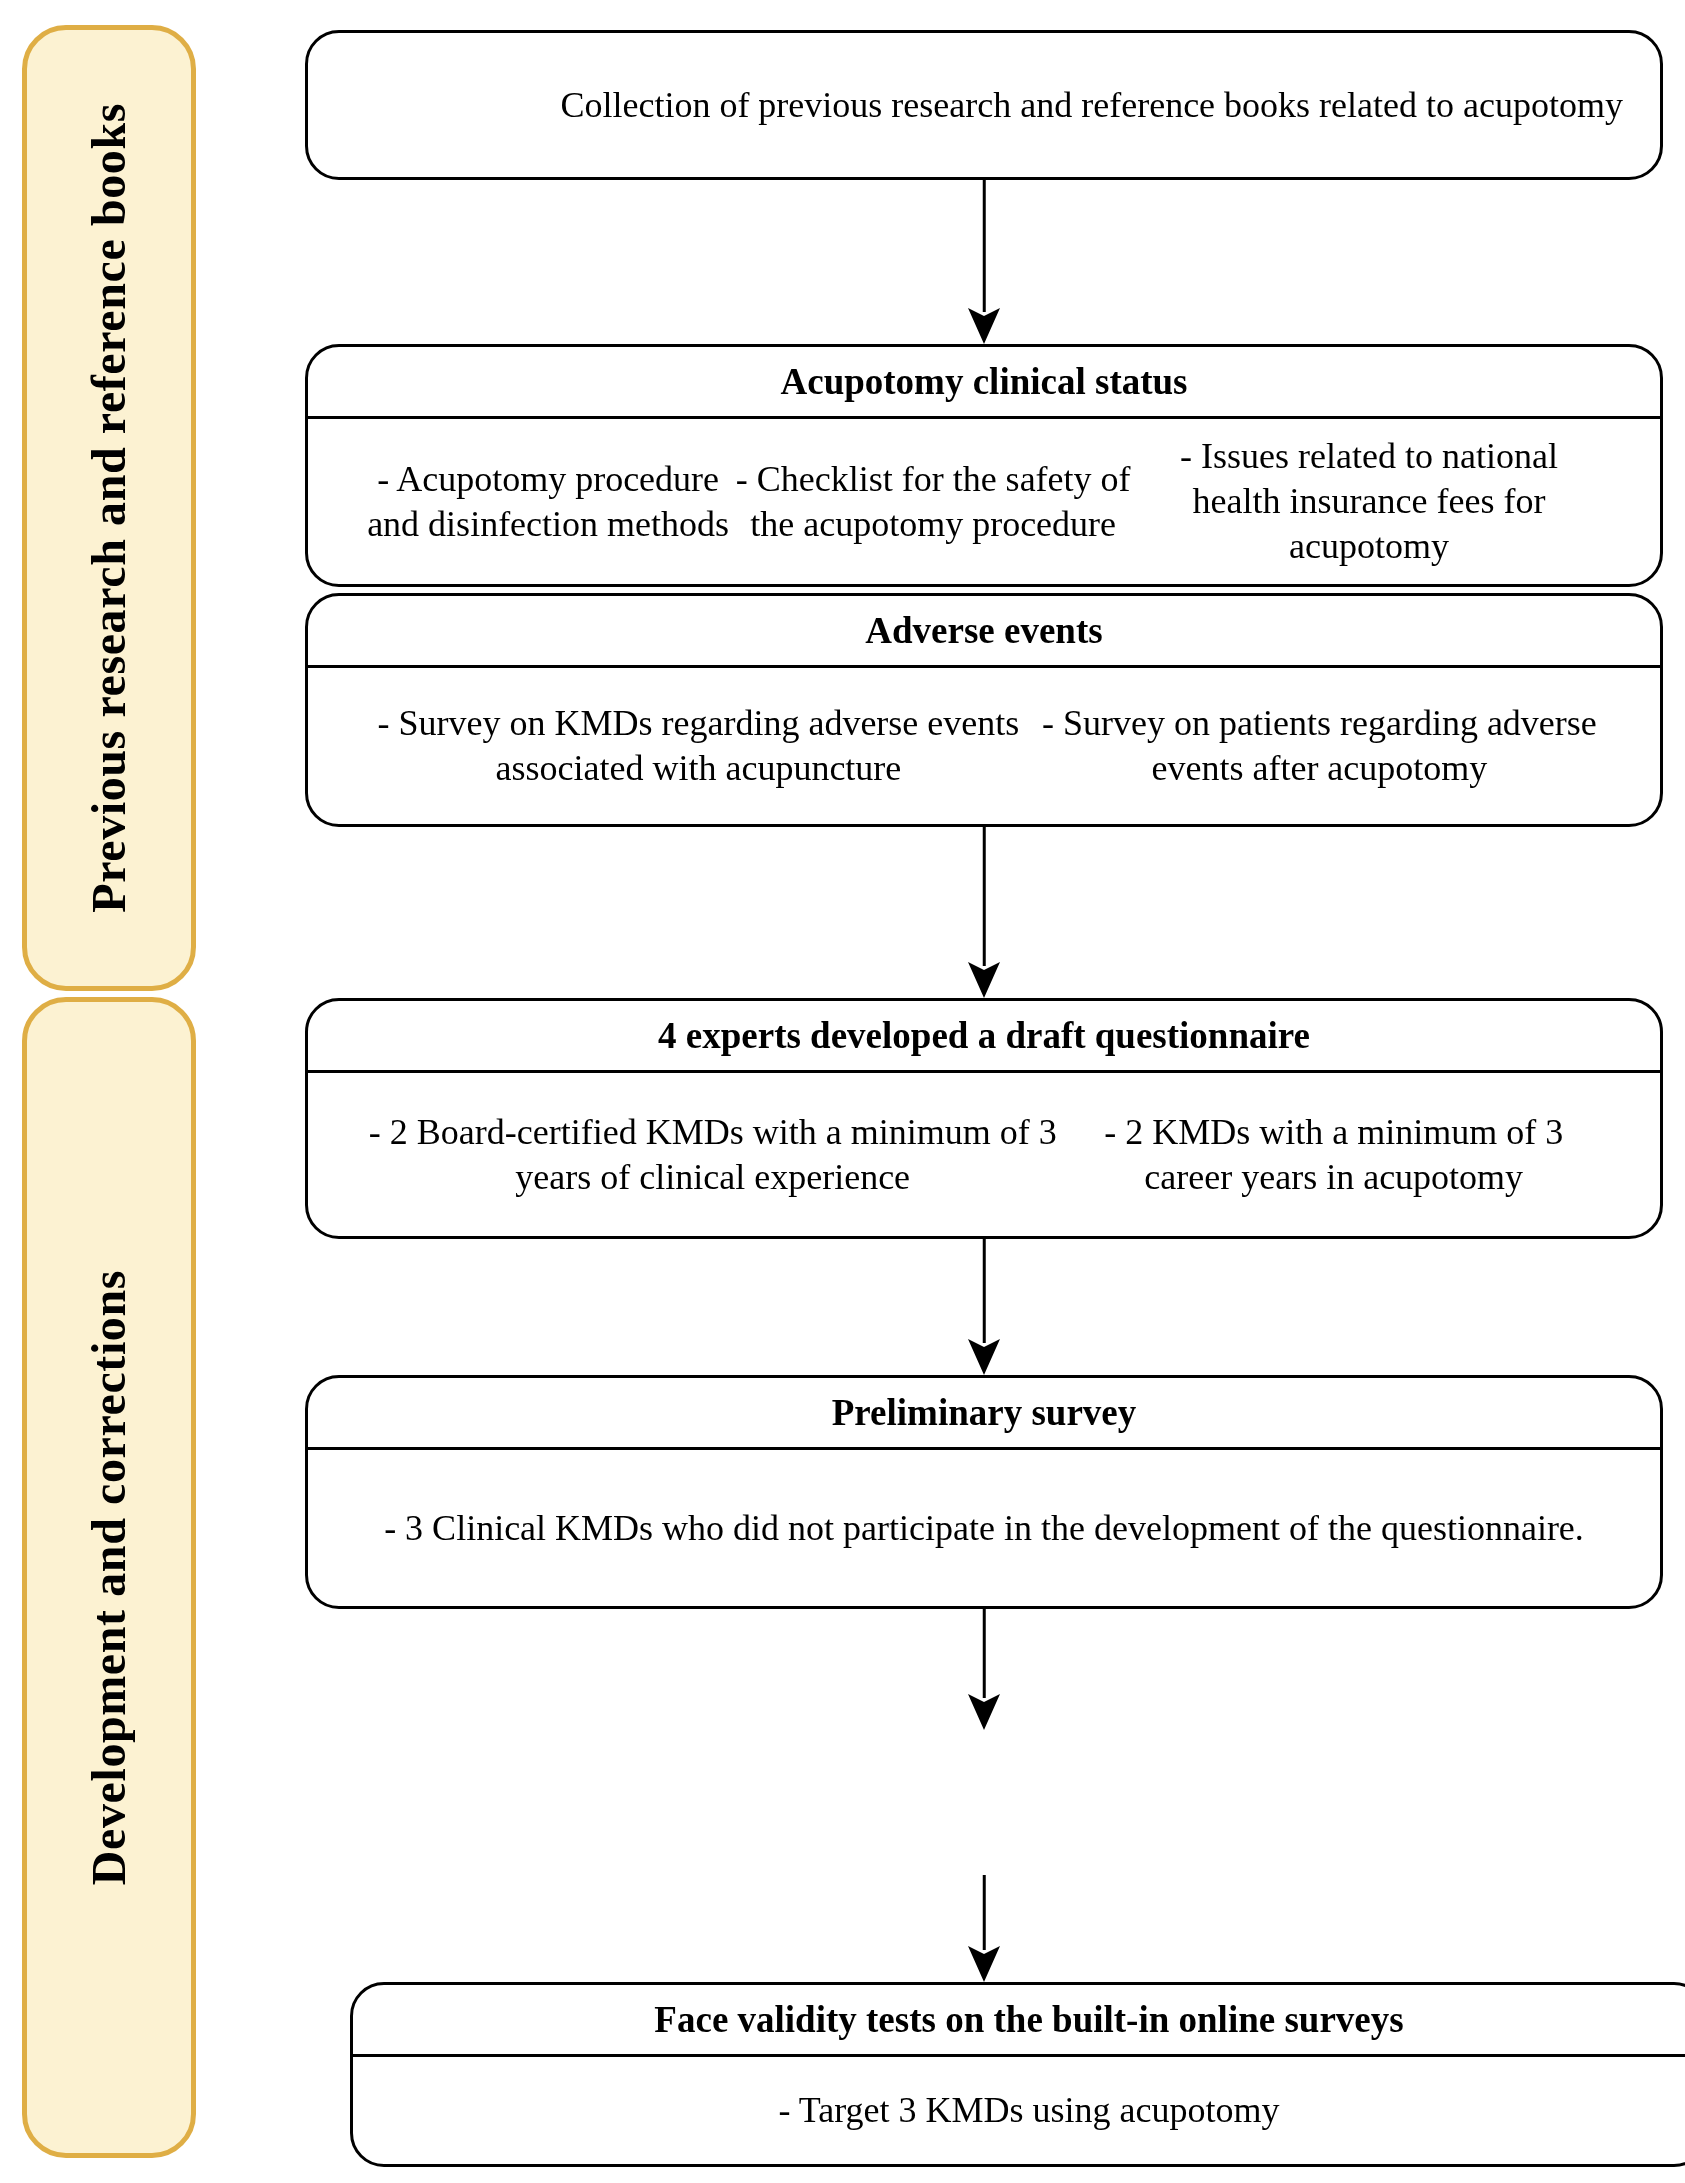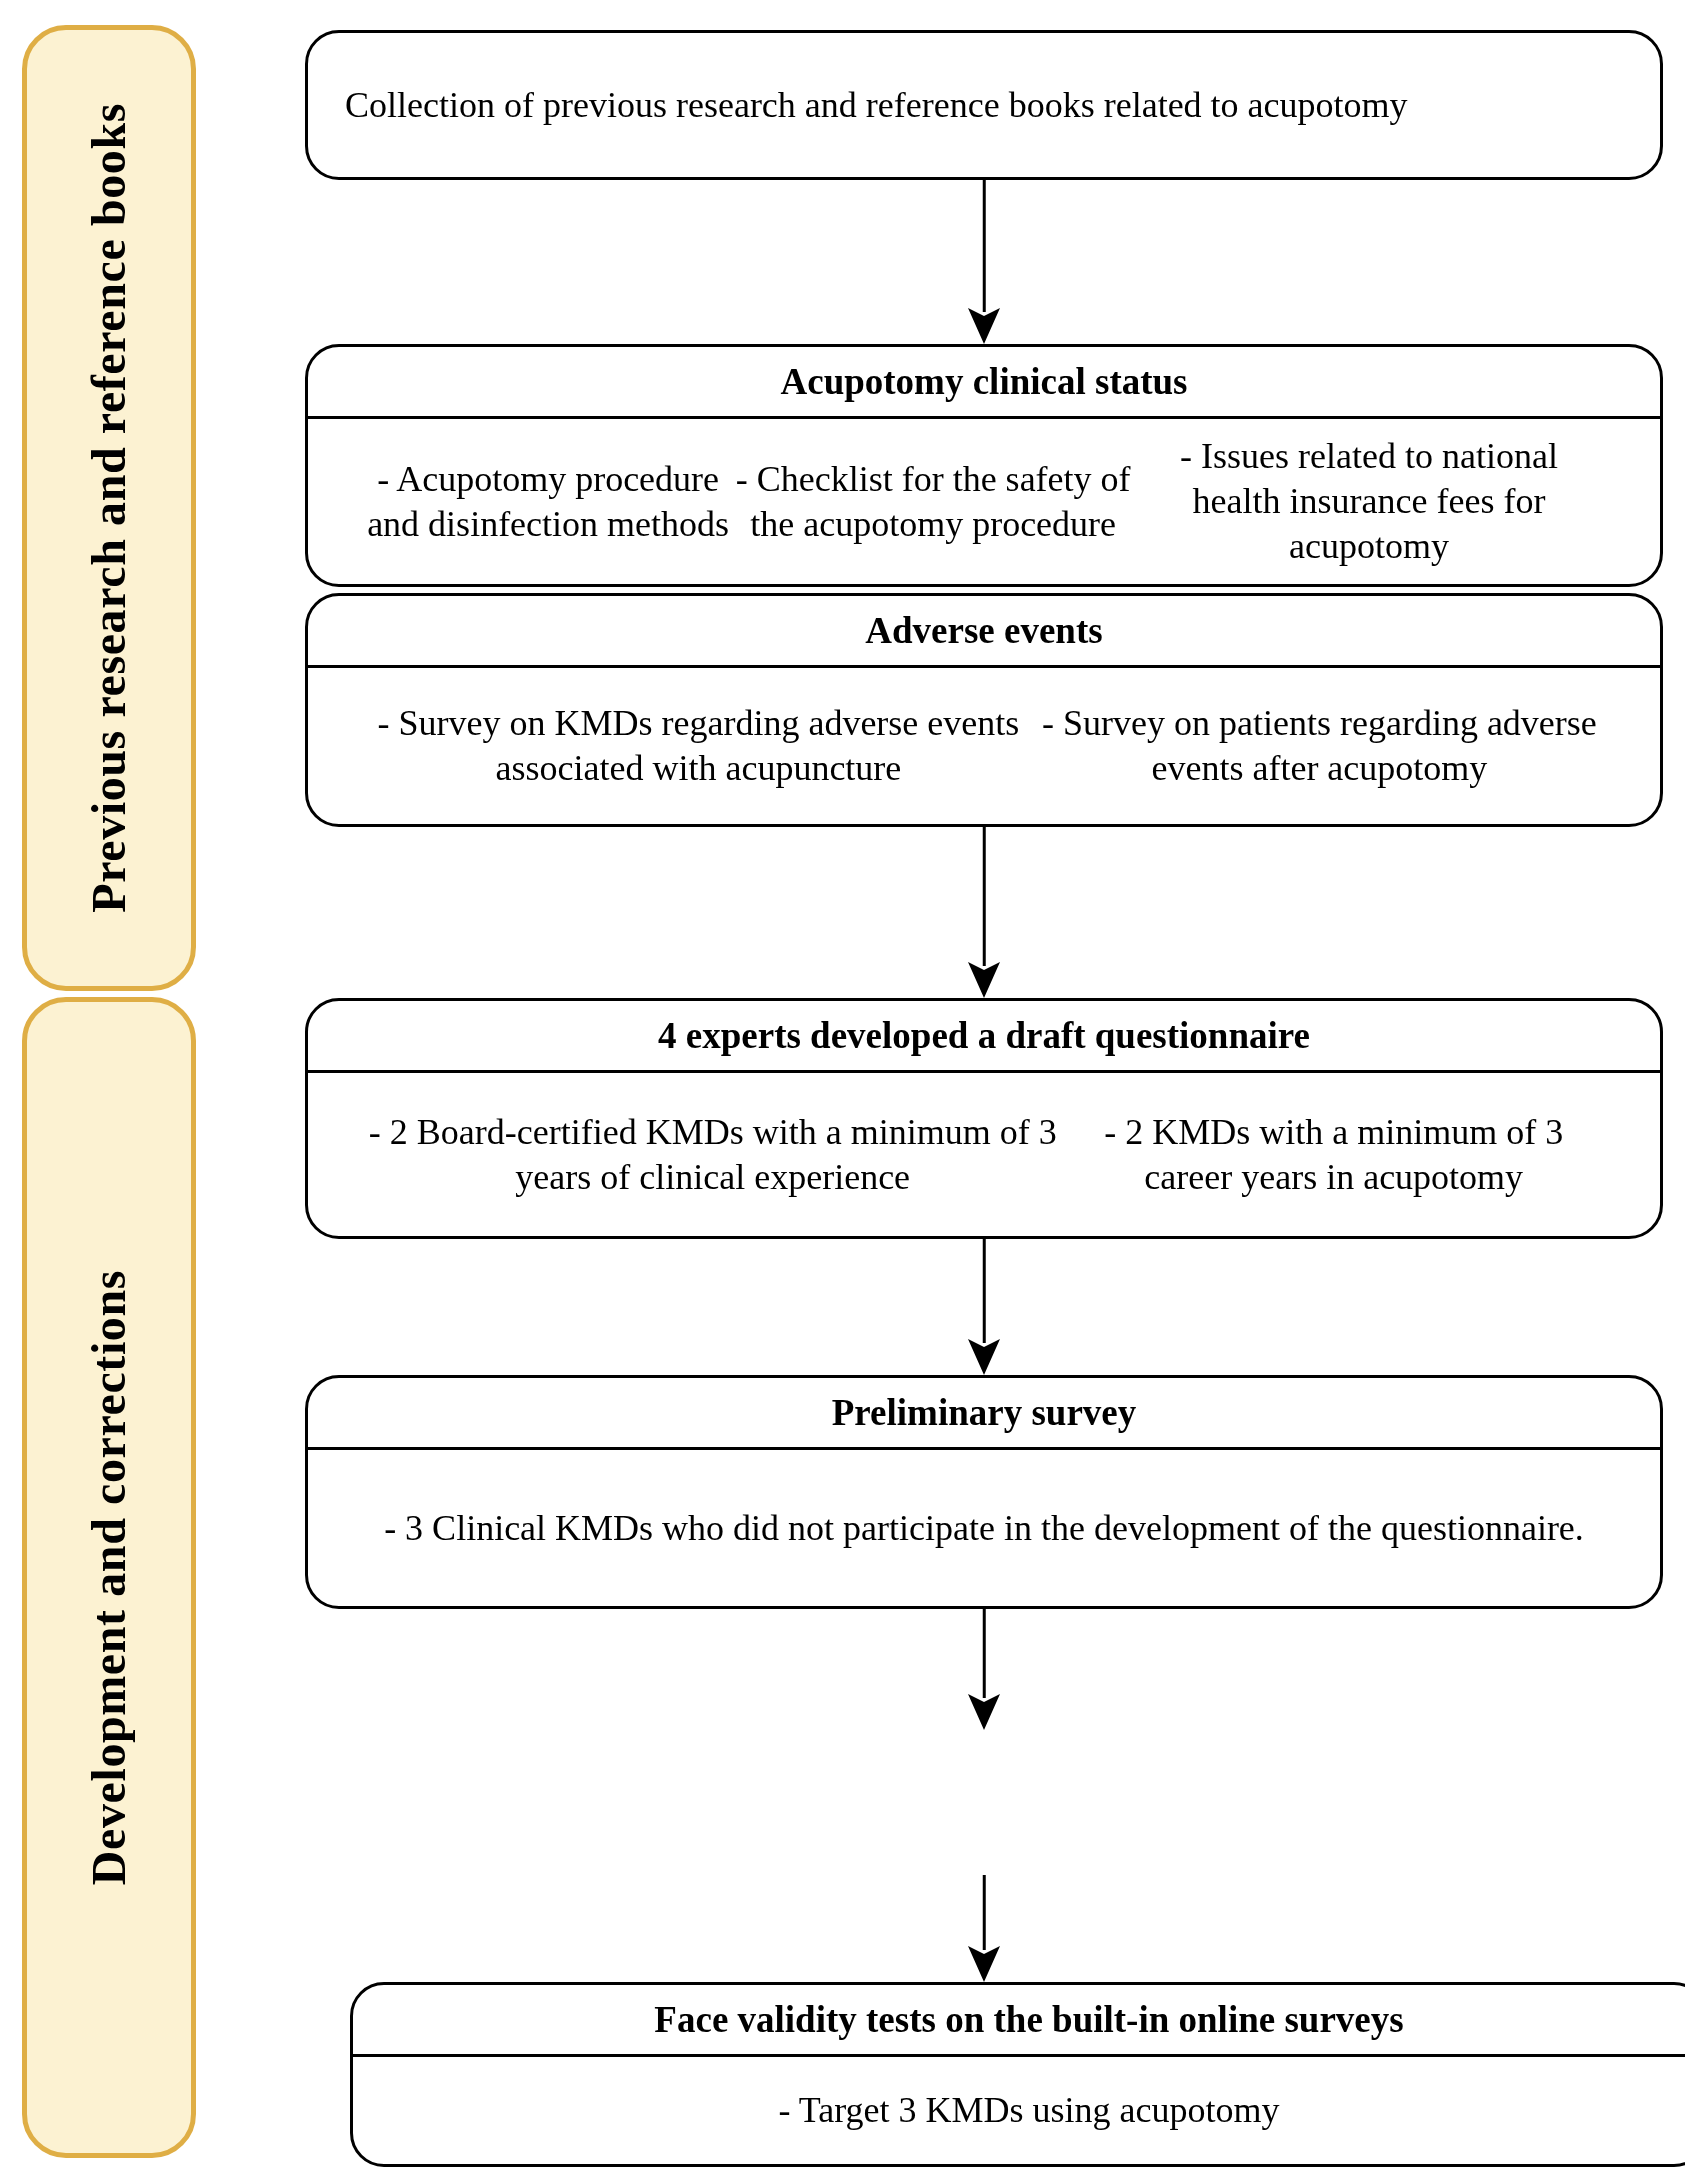--- a/index.html
+++ b/index.html
@@ -69,21 +69,21 @@
     align-items:center;
     font-size:36px;
     line-height:1.25;
     padding:5px 55px;
     text-align:center;
   }
   .fbox .body .item { max-width:1220px; }
   .fbox.simple {
     flex-direction:row;
     align-items:center;
-    justify-content:flex-start;
+    justify-content:flex-end;
     font-size:36px;
     text-align:center;
     padding:18px 37px;
   }
   .b1 { top:30px;   height:150px; }
   .b2 { top:344px;  height:243px; }
   .b3 { top:593px;  height:234px; }
   .b4 { top:998px; height:241px; }
   .b5 { top:1375px; height:234px; }
   .b6 { top:1730px; height:145px; }

